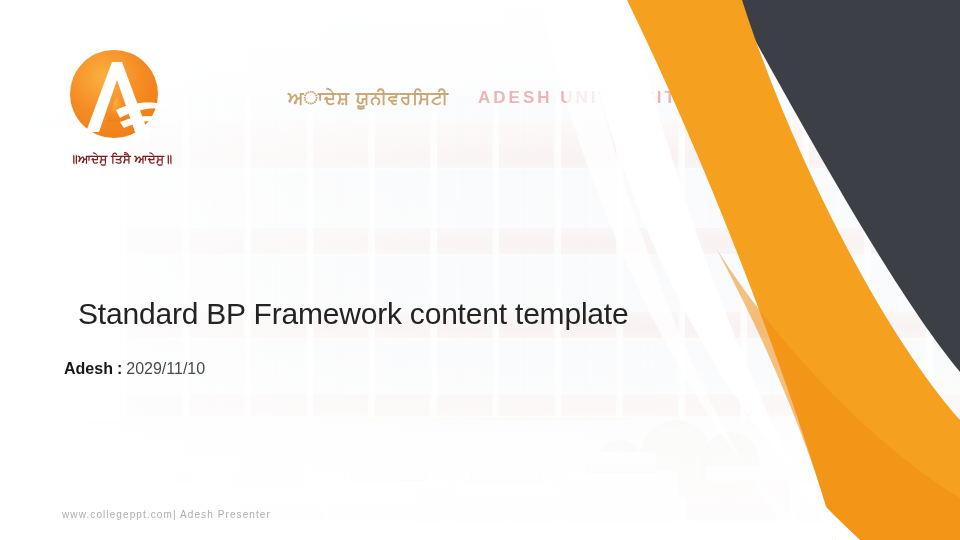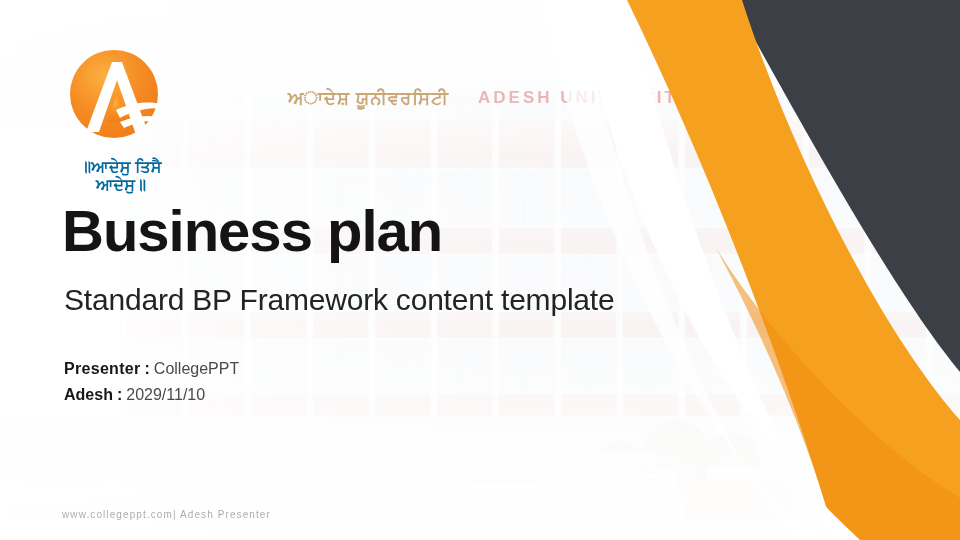--- a/index.html
+++ b/index.html
@@ -198,26 +198,26 @@
   }
 
   
   .logo-wrap {
     position: absolute;
     left: 60px; top: 48px;
     width: 140px;
   }
   .logo-mark { display:block; }
   .logo-motto {
-    margin-top: 18px;
+    margin-top: 12px;
     text-align: center;
     width: 122px;
-    font-size: 16px;
+    font-size: 12px;
     font-weight: bold;
-    color: #0369a1;
+    color: #7f1d1d;
     letter-spacing: .2px;
     font-family: "Liberation Sans", sans-serif;
   }
 
   
   .title {
     position: absolute;
     left: 62px; top: 202px;
     font-size: 58px;
     font-weight: bold;
@@ -226,21 +226,21 @@
     line-height: 1;
     margin: 0;
   }
   .subtitle {
     position: absolute;
     left: 62px; top: 281px;
     font-size: 30px;
     font-weight: normal;
     color: #232323;
     letter-spacing: -.2px;
-    margin: 2px;
+    margin: 16px;
   }
 
   .meta {
     position: absolute;
     left: 64px; top: 356px;
     font-size: 16px;
     line-height: 26px;
     color: #1b1b1b;
   }
   .meta .row { white-space: nowrap; }
@@ -356,27 +356,23 @@
 
       <path fill="#ffffff" d="M 52,14 L 62,14 L 88,84 L 75,84 L 57,32 L 39,84 L 26,84 Z"></path>
       <path fill="url(#og)" d="M 57,46 L 67,74 L 47,74 Z"></path>
 
       <path fill="#ffffff" d="M 56,62 C 76,52 100,52 119,62 C 100,58 78,60 60,70 Z"></path>
       <path fill="#ffffff" d="M 60,74 C 78,66 98,66 114,74 C 98,71 80,72 64,80 Z"></path>
     </svg>
     <div class="logo-motto">॥ਆਦੇਸੁ ਤਿਸੈ ਆਦੇਸੁ॥</div>
   </div>
 
-  <h1 class="title">Business plan</h1>
   <h2 class="subtitle">Standard BP Framework content template</h2>
 
   <div class="meta">
-    <div class="row presenter">
-      <span class="lbl">Presenter</span><span class="sep">:</span><span class="val">CollegePPT</span>
-    </div>
     <div class="row date">
       <span class="lbl">Adesh</span><span class="sep">:</span><span class="val">2029/11/10</span>
     </div>
   </div>
 
   <div class="footer">www.collegeppt.com| Adesh Presenter</div>
 
 </div>
 
 </body></html>

